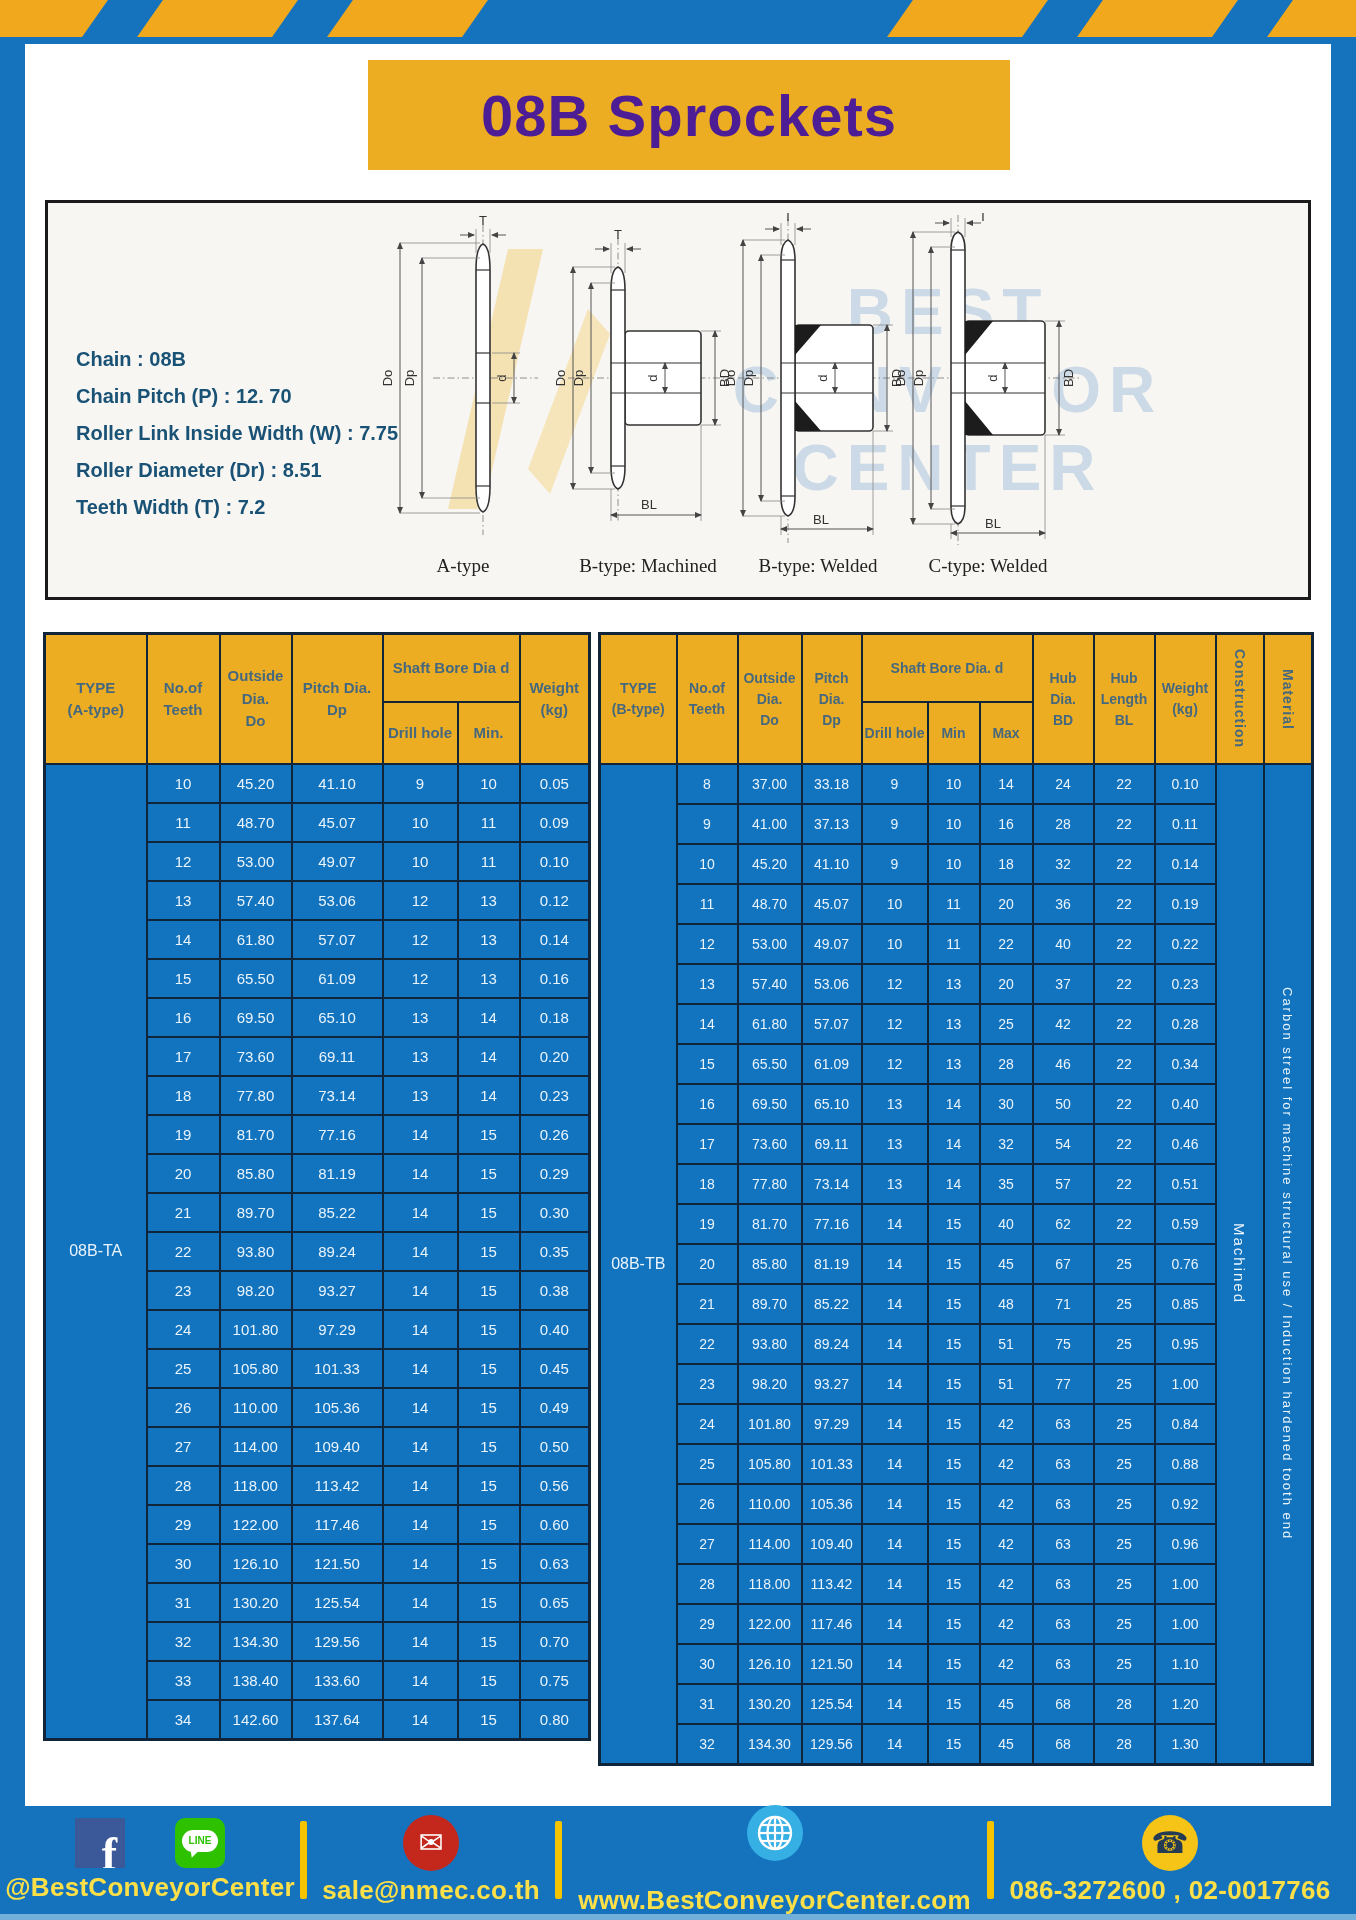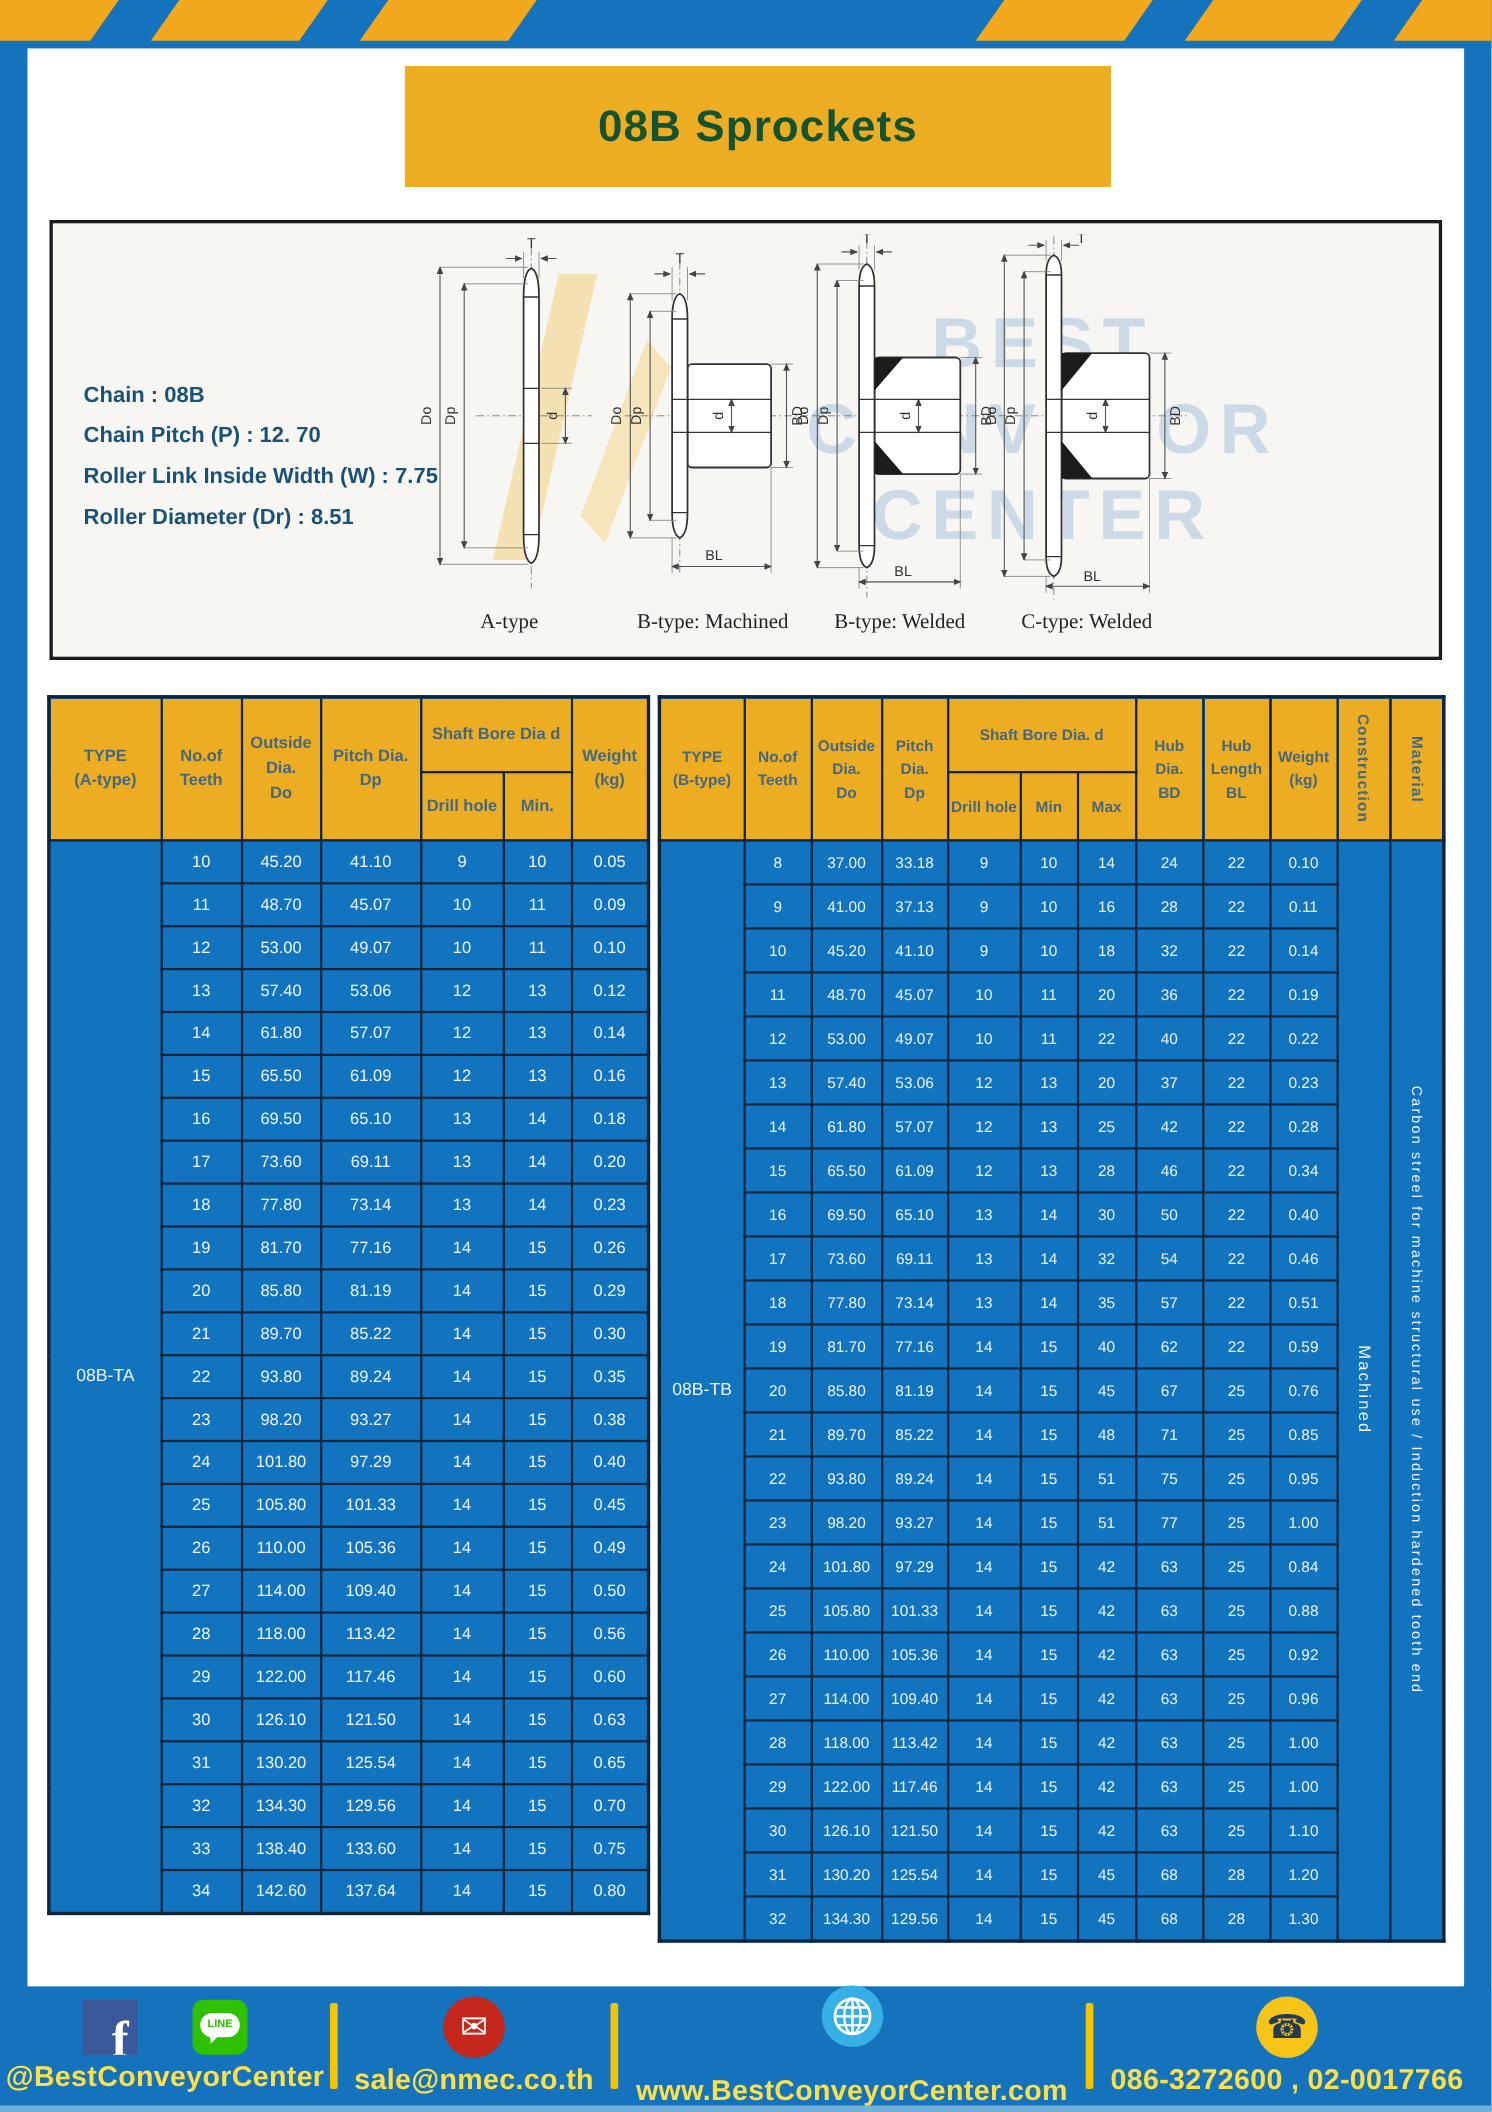--- a/index.html
+++ b/index.html
@@ -6,21 +6,21 @@
   .page{position:relative;width:1356px;height:1920px;background:#1573BE;overflow:hidden;
         font-family:"Liberation Sans",sans-serif;margin:0 auto;}
   
   .top-band{position:absolute;left:0;top:0;width:1356px;height:44px;background:#1573BE;overflow:hidden;}
   .stripe{position:absolute;top:0;width:135px;height:37px;background:#F2A81C;transform:skewX(-35deg);}
   
   .white-area{position:absolute;left:25px;top:44px;width:1306px;height:1762px;background:#ffffff;}
   
   .title-banner{position:absolute;left:368px;top:60px;width:642px;height:110px;background:#EDAD23;
                 display:flex;align-items:center;justify-content:center;}
-  .title-banner h1{margin:12px;font-size:40px;font-weight:bold;color:#14532d;letter-spacing:1px;}
+  .title-banner h1{margin:12px;font-size:58px;font-weight:bold;color:#4c1d95;letter-spacing:1px;}
   
   .diagram-panel{position:absolute;left:45px;top:200px;width:1266px;height:400px;background:#F7F6F3;
                  border:3px solid #1b1b1b;box-sizing:border-box;overflow:hidden;}
   .specs{position:absolute;left:28px;top:118px;font-size:20px;font-weight:bold;color:#1A5276;line-height:37px;margin-top:20px;}
   .watermark{position:absolute;left:640px;top:70px;width:520px;text-align:center;font-weight:bold;
              font-size:64px;line-height:78px;letter-spacing:8px;color:rgba(140,175,210,0.40);pointer-events:none;}
   .swoosh{position:absolute;left:390px;top:36px;pointer-events:none;}
   .figure{position:absolute;top:10px;}
   .fig-a{left:330px;} .fig-bm{left:505px;} .fig-bw{left:675px;} .fig-cw{left:845px;}
   .caption{position:absolute;top:352px;text-align:center;font-size:19px;color:#222222;font-family:Liberation Serif, serif;}
@@ -107,20 +107,21 @@
       <div>BEST</div>
       <div>CONVEYOR</div>
       <div>CENTER</div>
     </div>
 
     <div class="specs">
       <div>Chain  : 08B</div>
       <div>Chain Pitch (P) :  12. 70</div>
       <div>Roller Link Inside Width (W) :  7.75</div>
       <div>Roller Diameter (Dr)  : 8.51</div>
+      <div>Teeth Width (T) :  7.2</div>
     </div>
 
     <div class="figure fig-a">
       <svg width="170" height="335" viewBox="0 0 170 335">
         <defs>
           <marker id="aS" markerWidth="8" markerHeight="8" refX="1" refY="3" orient="auto">
               <path d="M7,0 L0,3 L7,6 Z" fill="#444"></path>
             </marker>
           <marker id="aE" markerWidth="8" markerHeight="8" refX="6" refY="3" orient="auto">
               <path d="M0,0 L7,3 L0,6 Z" fill="#444"></path>

